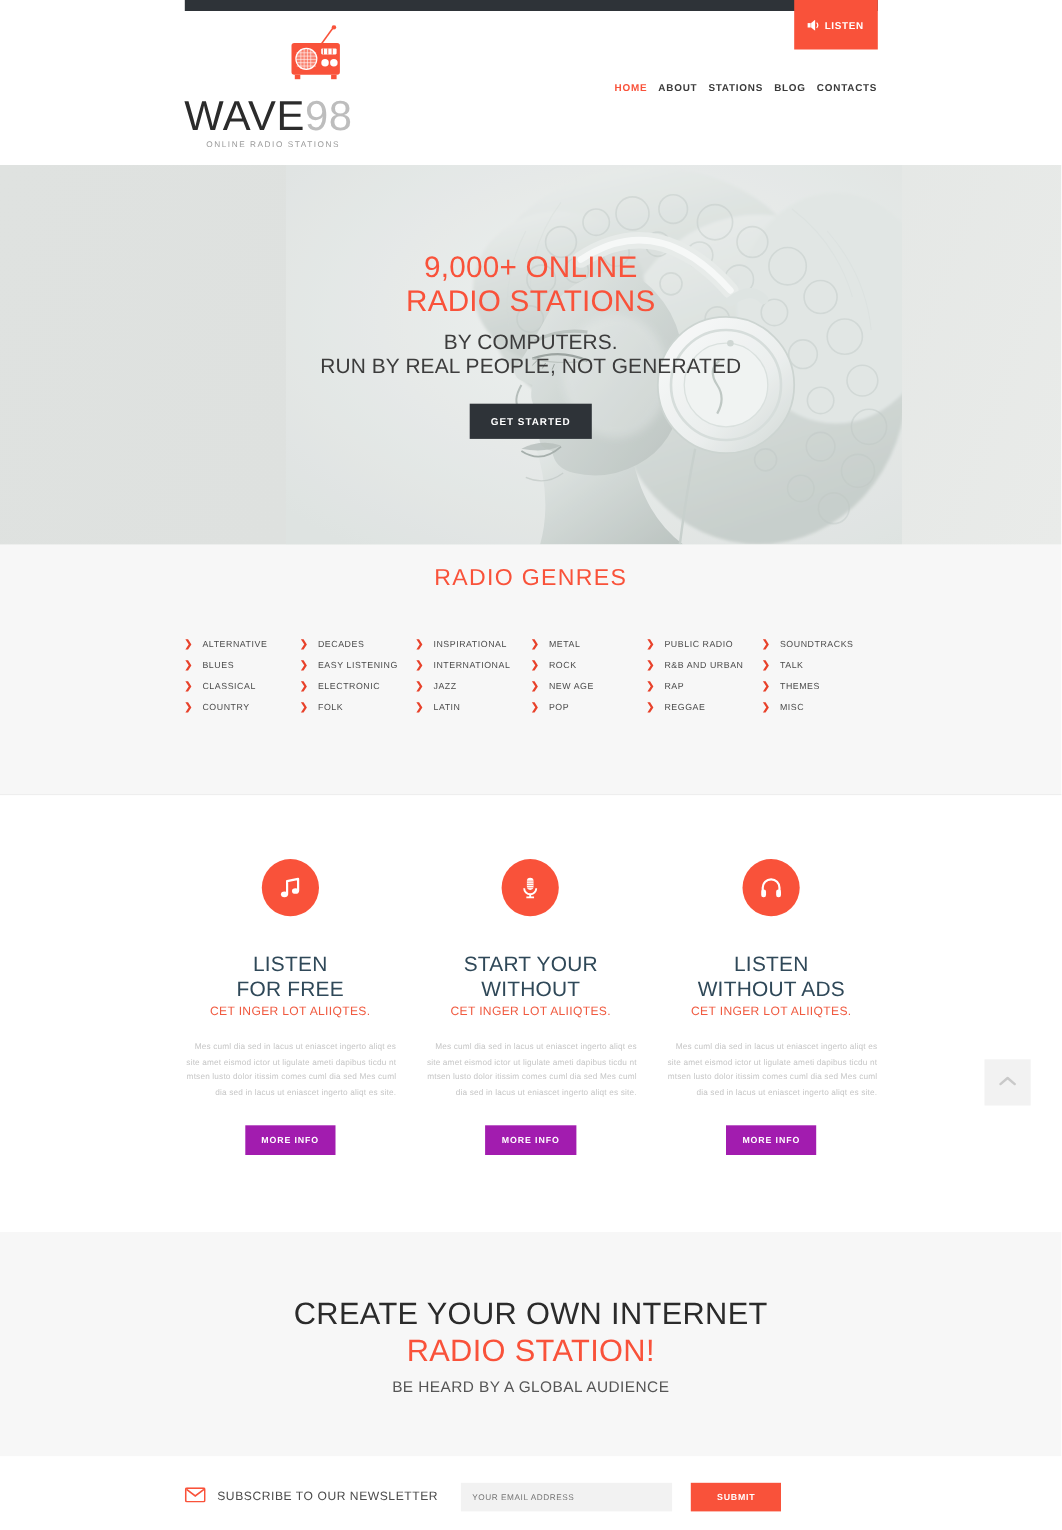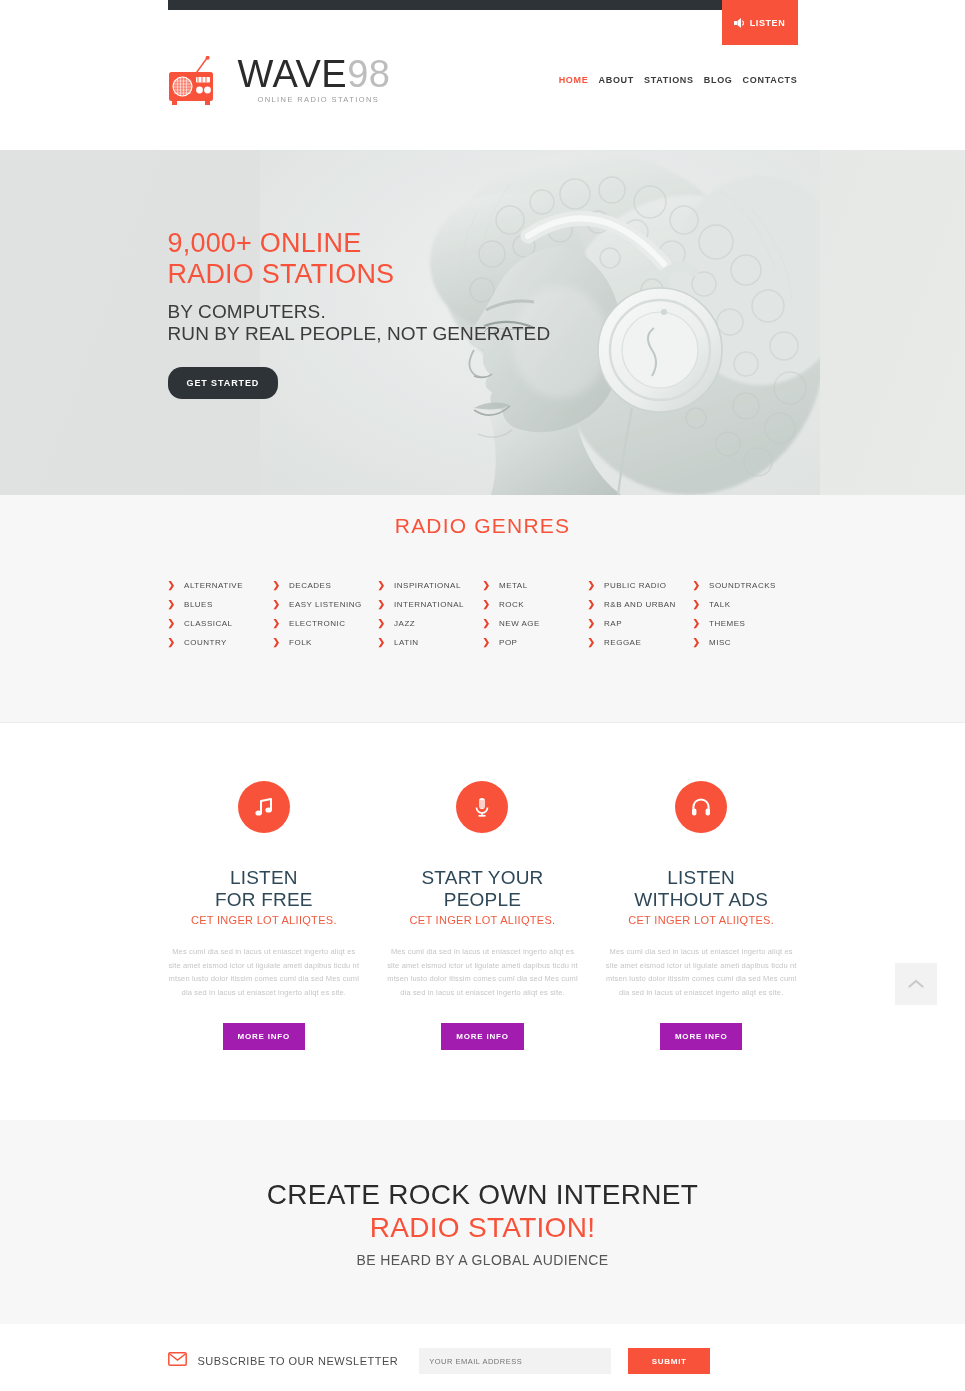--- a/index.html
+++ b/index.html
@@ -35,21 +35,21 @@
   }
   .listen-btn .spk { display: block; line-height: 0; }
 
   
   .header {
     width: 630px; margin: 0 auto;
     height: 140px;
     display: flex; align-items: center; justify-content: space-between;
     position: relative;
   }
-  .brand { display: flex; align-items: flex-end; gap: 14px; }
+  .brand { display: flex; align-items: flex-end; gap: 14px; flex-direction: column; }
   .radio-icon { width: 56px; height: 50px; position: relative; flex: 0 0 auto; }
   .logo-text { position: relative; padding-bottom: 2px; }
   .logo-main {
     font-size: 38px; letter-spacing: 0.5px; line-height: 1;
     font-weight: 300;
     color: #2b2b2b;
     font-family: "Liberation Sans", sans-serif;
   }
   .logo-main .num { color: #bdbdbd; }
   .logo-sub {
@@ -69,36 +69,36 @@
     width: 965px; height: 345px;
     position: relative; overflow: hidden;
     background: linear-gradient(110deg,#dfe2e0 0%,#dee1df 35%,#e3e6e4 60%,#e9ebe9 100%);
   }
   .hero-photo {
     position: absolute; right: 145px; top: 0;
     width: 560px; height: 345px;
     overflow: hidden;
   }
   .hero-txt {
-    position: absolute; left: 0; top: 0; width: 965px; height: 345px;
+    position: absolute; left: 0; top: 0; width: 965px; height: 345px; text-align: center;
   }
   .hero-inner { width: 630px; margin: 0 auto; padding-top: 78px; position: relative; z-index: 5; }
   .hero-h1 {
     color: #f9523a; font-size: 27px; line-height: 31px; font-weight: 300;
     letter-spacing: 0.2px;
   }
   .hero-h2 {
     color: #3c3c3c; font-size: 19px; line-height: 22px; font-weight: 300;
     margin-top: 11px; letter-spacing: 0.1px;
   }
   .btn-dark {
     display: inline-block; margin-top: 22px;
     background: #2e3338; color: #fff;
     font-size: 9px; letter-spacing: 0.9px; font-weight: 700;
-    padding: 11px 19px; cursor: pointer; border-radius: 14px;
+    padding: 11px 19px; cursor: pointer;
   }
 
   
   .genres {
     width: 965px; background: #f7f7f7;
     padding: 19px 0 70px; border-bottom: 1px solid #ececec;
   }
   .sec-title {
     text-align: center; color: #f9523a;
     font-size: 21px; font-weight: 300; letter-spacing: 1.2px;
@@ -130,21 +130,21 @@
   .feat-h {
     color: #2f4858; font-size: 19px; line-height: 22px; font-weight: 300;
     letter-spacing: 0.2px;
   }
   .feat-sub {
     color: #f05a40; font-size: 11px; letter-spacing: 0.3px;
     margin-top: 3px; font-weight: 400;
   }
   .feat-body {
     color: #c6c6c6; font-size: 7.5px; line-height: 13.5px;
-    margin-top: 19px; letter-spacing: 0.15px;
+    margin-top: 19px; letter-spacing: 0.15px; text-align: right;
   }
   .btn-more {
     display: inline-block; margin-top: 24px;
     background: #a21caf; color: #fff;
     font-size: 8px; letter-spacing: 0.8px; font-weight: 700;
     padding: 9px 15px; cursor: pointer;
   }
   .totop {
     position: absolute; right: 28px; top: 240px;
     width: 42px; height: 42px; background: #f2f2f2;
@@ -542,21 +542,21 @@
               <line x1="8" y1="9" x2="14" y2="9"></line>
                 <line x1="8" y1="11" x2="14" y2="11"></line>
             </g>
             <path d="M5.5 11.5 a5.5 5.5 0 0 0 11 0" stroke="#fff" stroke-width="1.7" fill="none"></path>
             <line x1="11" y1="17" x2="11" y2="19.6" stroke="#fff" stroke-width="1.7"></line>
             <line x1="7.5" y1="19.8" x2="14.5" y2="19.8" stroke="#fff" stroke-width="1.7"></line>
           </svg>
         </div>
         <div class="feat-h">
           <div>START YOUR</div>
-          <div>PEOPLE</div>
+          <div>WITHOUT</div>
         </div>
         <div class="feat-sub">CET INGER LOT ALIIQTES.</div>
         <p class="feat-body">Mes cuml dia sed in lacus ut eniascet ingerto aliqt es site amet eismod ictor ut ligulate ameti dapibus ticdu nt mtsen lusto dolor itissim comes cuml dia sed Mes cuml dia sed in lacus ut eniascet ingerto aliqt es site.</p>
         <div class="btn-more">MORE INFO</div>
       </div>
 
       <div class="feat">
         <div class="feat-icon">
           <svg width="22" height="22" viewBox="0 0 22 22">
             <path d="M3.4 14 V11 a7.6 7.6 0 0 1 15.2 0 V14" stroke="#fff" stroke-width="2" fill="none" stroke-linecap="round"></path>
@@ -578,21 +578,21 @@
     <div class="totop">
       <span>
         <svg width="16" height="10" viewBox="0 0 16 10">
           <path d="M1.5 7.5 L8 2 L14.5 7.5" stroke="#c9c9c9" stroke-width="2.2" fill="none" stroke-linecap="round" stroke-linejoin="round"></path>
         </svg>
       </span>
     </div>
   </section>
 
   <section class="cta">
-    <div class="cta-l1">CREATE ROCK OWN INTERNET</div>
+    <div class="cta-l1">CREATE YOUR OWN INTERNET</div>
     <div class="cta-l2">RADIO STATION!</div>
     <div class="cta-l3">BE HEARD BY A GLOBAL AUDIENCE</div>
   </section>
 
   <section class="newsletter">
     <div class="nl-row">
       <div class="nl-label">
         <span>
           <svg width="19" height="14" viewBox="0 0 19 14">
             <rect x="0.8" y="0.8" width="17.4" height="12.4" rx="1.2" fill="none" stroke="#f9523a" stroke-width="1.5"></rect>

